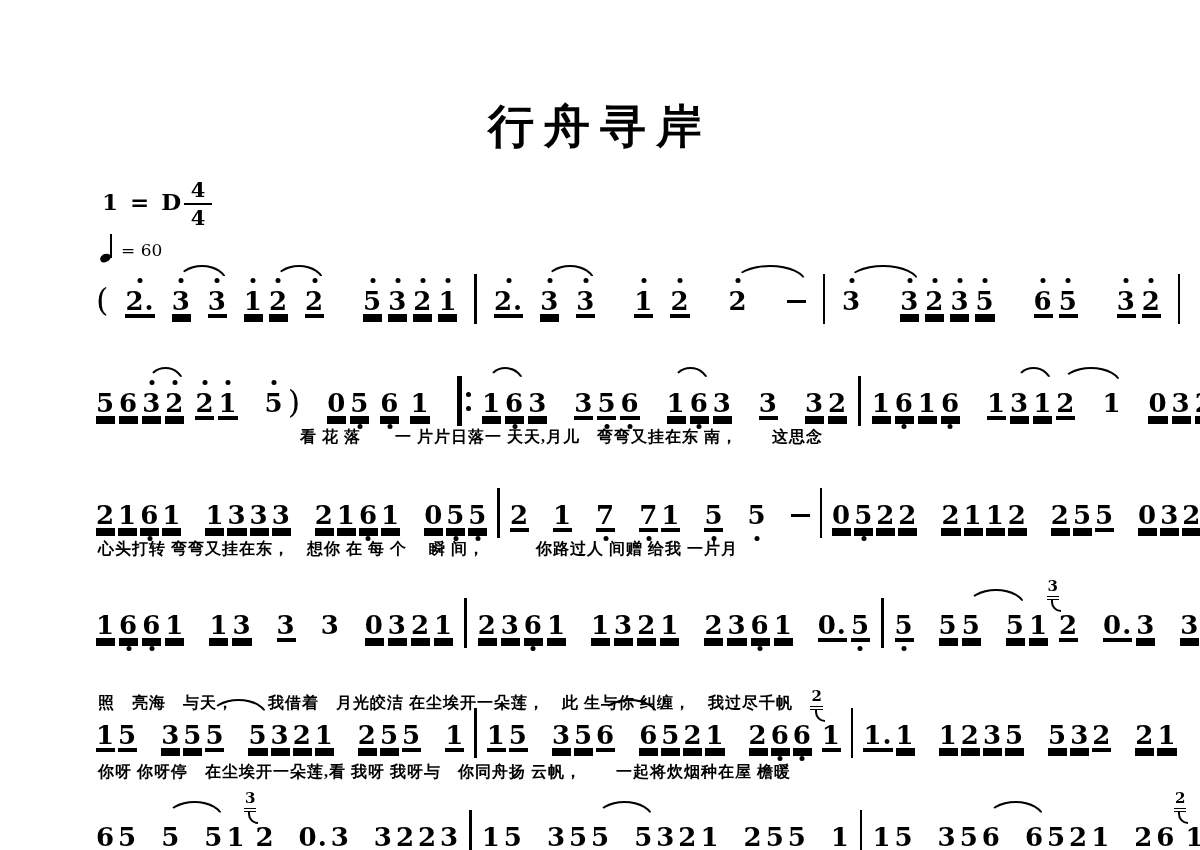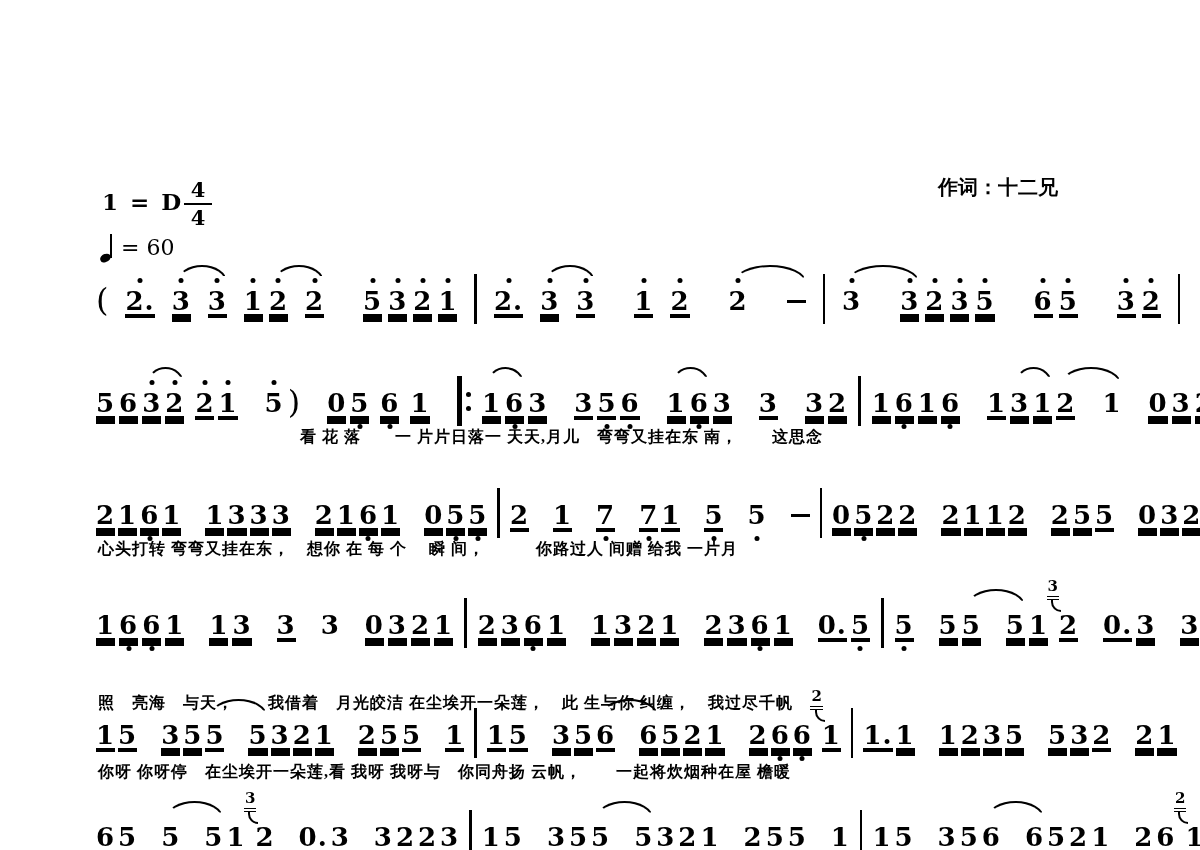--- a/index.html
+++ b/index.html
@@ -13,21 +13,21 @@
   .keysig{position:absolute;left:102px;top:188px;font-size:23px;font-weight:700;letter-spacing:2px;}
   .meter{position:absolute;left:184px;top:178px;width:28px;text-align:center;
          font-size:21px;font-weight:700;line-height:1.15;}
   .meter .num{display:block;border-bottom:2.5px solid #000;padding:0 4px 1px;}
   .meter .den{display:block;padding-top:1px;}
   .tempo{position:absolute;left:100px;top:232px;display:flex;align-items:flex-end;gap:8px;}
   .qnote{position:relative;display:inline-block;width:13px;height:30px;}
   .qnote .head{position:absolute;left:0;bottom:0;width:11px;height:8px;background:#000;
                border-radius:55% 45% 60% 40%;transform:rotate(-18deg);}
   .qnote .stem{position:absolute;right:1px;bottom:4px;width:2.2px;height:24px;background:#000;}
-  .tempo .tlabel{font-size:22px;font-weight:500;padding-bottom:2px;}
+  .tempo .tlabel{font-size:17px;font-weight:500;padding-bottom:2px;}
 
   
   .nrow{position:absolute;left:96px;display:flex;align-items:stretch;height:58px;white-space:nowrap;}
   .tok{position:relative;display:inline-flex;flex-direction:column;align-items:center;
        justify-content:flex-end;height:58px;}
   .n{font-size:26px;font-weight:700;line-height:1;margin-bottom:14px;letter-spacing:1px;}
   .u1{box-shadow:0 4px 0 0 #000;}
   .u2{box-shadow:0 4px 0 0 #000,0 8px 0 0 #000;}
   .dot{position:absolute;left:50%;transform:translateX(-50%);width:5px;height:5px;
        border-radius:50%;background:#000;}
@@ -47,22 +47,22 @@
   .hk{position:absolute;top:6px;right:-13px;width:8px;height:10px;border-left:2.5px solid #000;
       border-bottom:2.5px solid #000;border-bottom-left-radius:10px;border-color:#000;}
   .segno{position:relative;width:0;height:58px;}
   .lyrics{position:absolute;font-family:"Liberation Serif","DejaVu Serif",serif;
           font-size:16px;font-weight:600;white-space:pre;letter-spacing:1px;}
 </style>
 </head>
 <body>
 
 <div class="stage">
+  <div class="title">行舟寻岸</div>
   <div class="credits">
-    <div>作词：十二兄</div>
   </div>
   <div class="keysig">
     <span>1 = D</span>
   </div>
   <div class="meter">
     <span class="num">4</span>
     <span class="den">4</span>
   </div>
   <div class="tempo">
     <span class="qnote">

